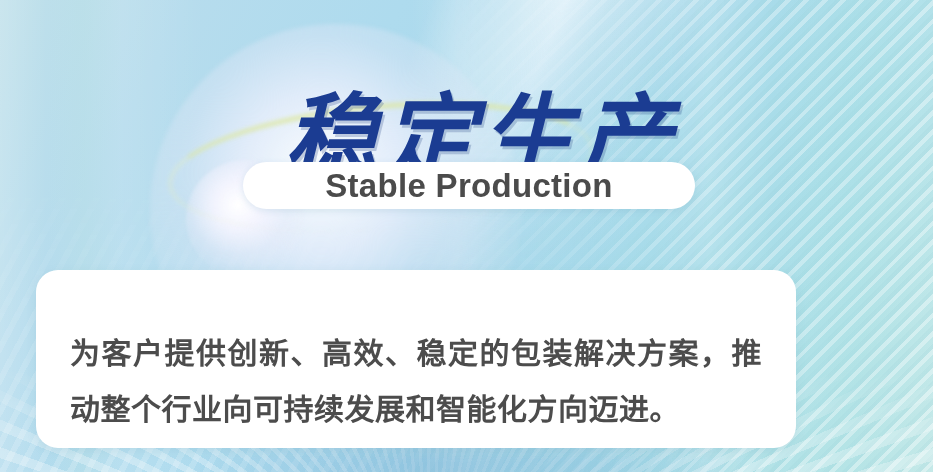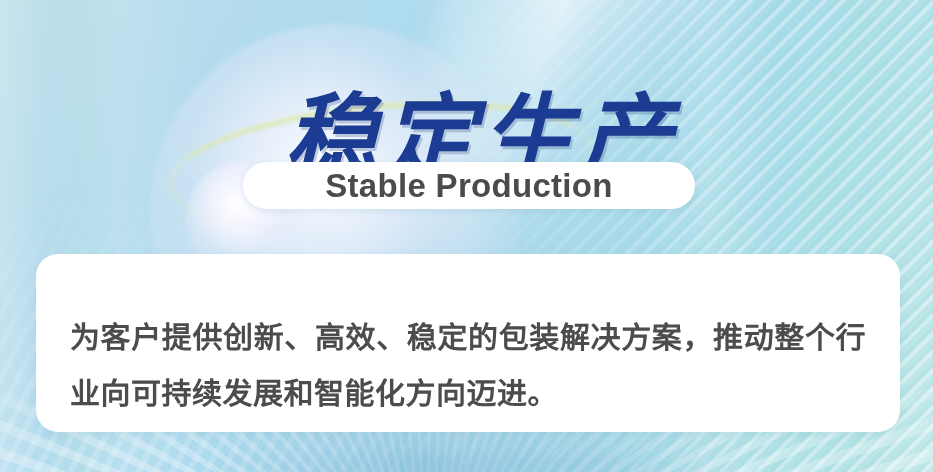--- a/index.html
+++ b/index.html
@@ -225,22 +225,22 @@
     line-height: 34px;
     font-weight: 700;
     color: #4b4b4b;
     letter-spacing: 0.3px;
     white-space: nowrap;
   }
 
   .desc-card {
     position: absolute;
     left: 36px;
-    top: 254px;
-    width: 864px;
+    top: 270px;
+    width: 760px;
     height: 178px;
     box-sizing: border-box;
     border-radius: 22px;
     background: #ffffff;
     box-shadow: 0 3px 10px rgba(120,170,190,0.18);
     padding: 26px 34px 0 34px;
   }
 
   .desc-text {
     font-family: "DejaVu Sans", "Liberation Sans", sans-serif;

